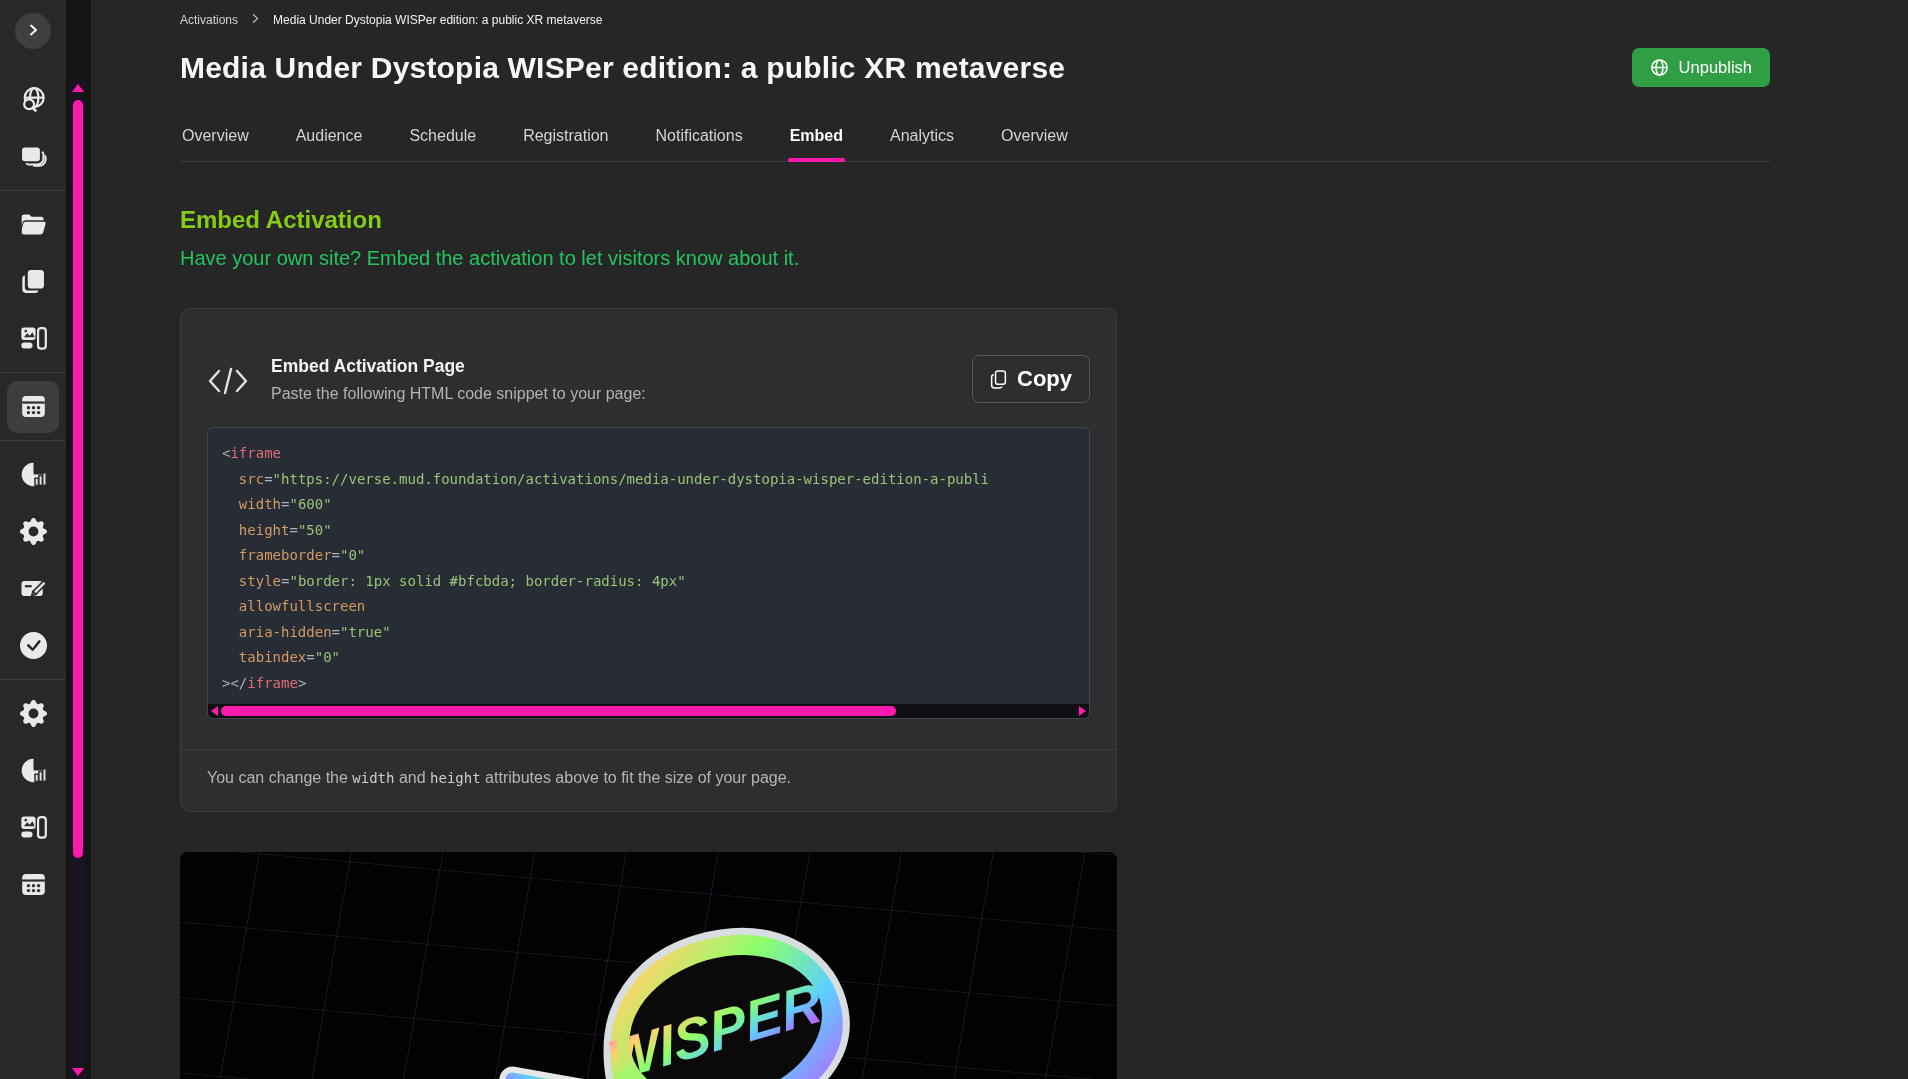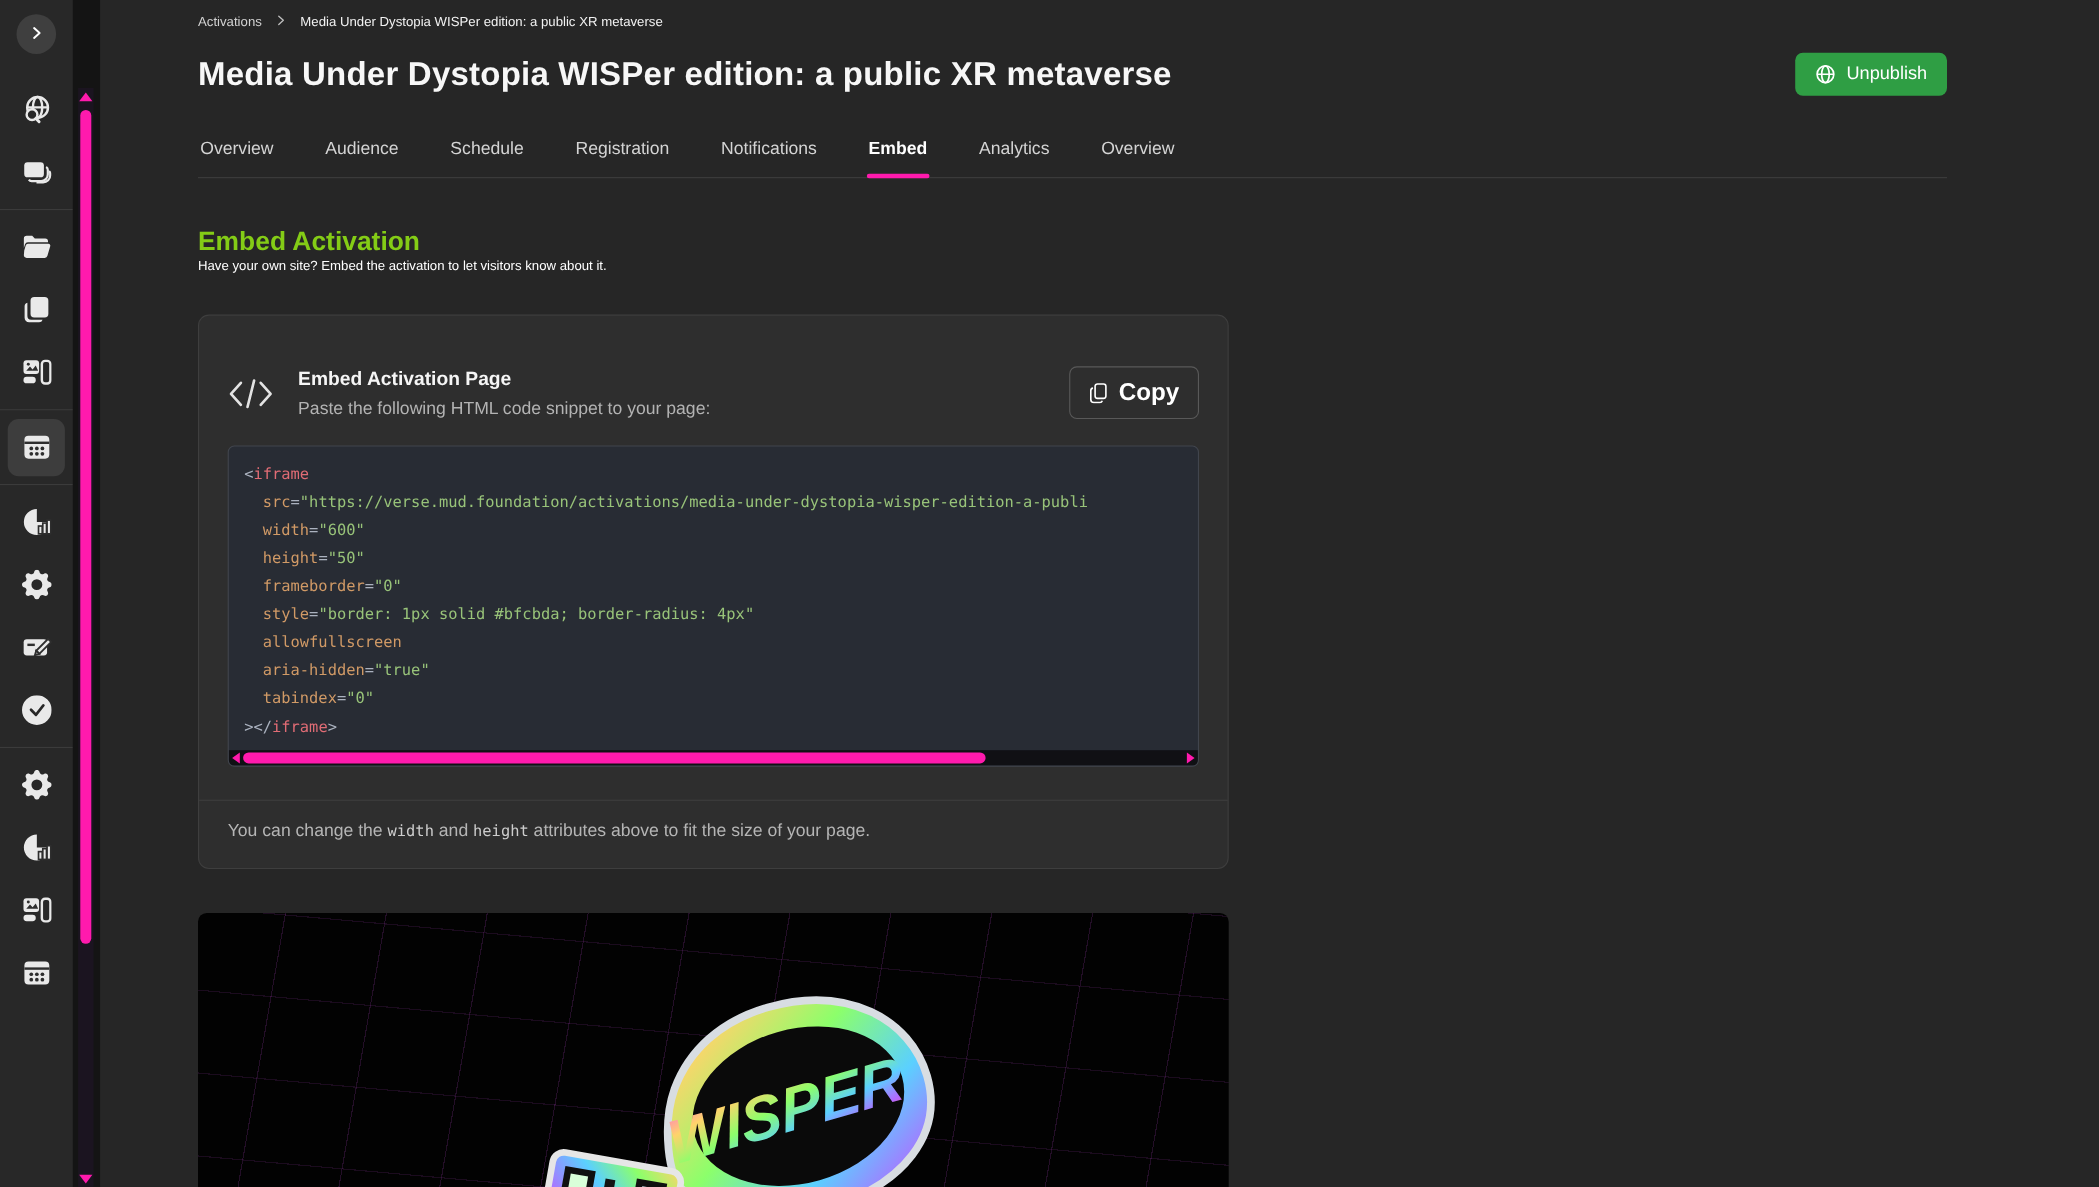--- a/index.html
+++ b/index.html
@@ -41,21 +41,21 @@
   .title-row{display:flex;align-items:center;justify-content:space-between;margin-top:21px}
   h1{margin:0;font-size:30px;font-weight:700;color:#f7f7f7;letter-spacing:.2px}
   .unpublish-btn{display:flex;align-items:center;gap:10px;background:var(--green);color:#fff;border:none;border-radius:7px;padding:10px 18px;font-size:16.5px;font-weight:400;font-family:inherit;cursor:pointer}
   
   .tabs{display:flex;gap:43px;margin-top:34px;border-bottom:1px solid #3e3e3e}
   .tab{font-size:16px;color:#d4d4d4;padding:6px 2px 16px;position:relative;cursor:pointer}
   .tab.active{color:#ffffff;font-weight:700}
   .tab.active::after{content:"";position:absolute;left:0;right:0;bottom:-1px;height:4px;border-radius:3px;background:var(--pink)}
   
   h2{margin:44px 0 0;font-size:24px;font-weight:700;color:#84cc16}
-  .section-desc{font-size:12px;color:#ffffff}
+  .section-desc{margin-top:13px;font-size:20px;color:#22c55e}
   
   .card{margin-top:38px;width:937px;background:var(--card-bg);border:1px solid var(--border);border-radius:10px}
   .card-head{display:flex;align-items:flex-end;padding:26px 26px 20px 26px}
   .code-ico{color:#e3e3e3;margin-top:6px;flex:none}
   .head-text{flex:1;margin-left:22px}
   .card-title{font-size:17.5px;font-weight:700;color:#f5f5f5}
   .card-sub{margin-top:8px;font-size:16px;color:#b3b3b3}
   .copy-btn{display:flex;align-items:center;gap:10px;background:transparent;border:1px solid #595959;border-radius:7px;color:#fff;font-weight:700;font-size:22px;font-family:inherit;padding:10px 17px;cursor:pointer;margin-top:20px}
   .codewrap{margin:4px 26px 0;background:var(--code-bg);border:1px solid #41454d;border-radius:6px;overflow:hidden}
   .codeblock{margin:0;padding:13px 14px 8px;font-family:"DejaVu Sans Mono","Liberation Mono",monospace;font-size:14px;line-height:25.5px;white-space:pre;overflow:hidden;color:#abb2bf}

